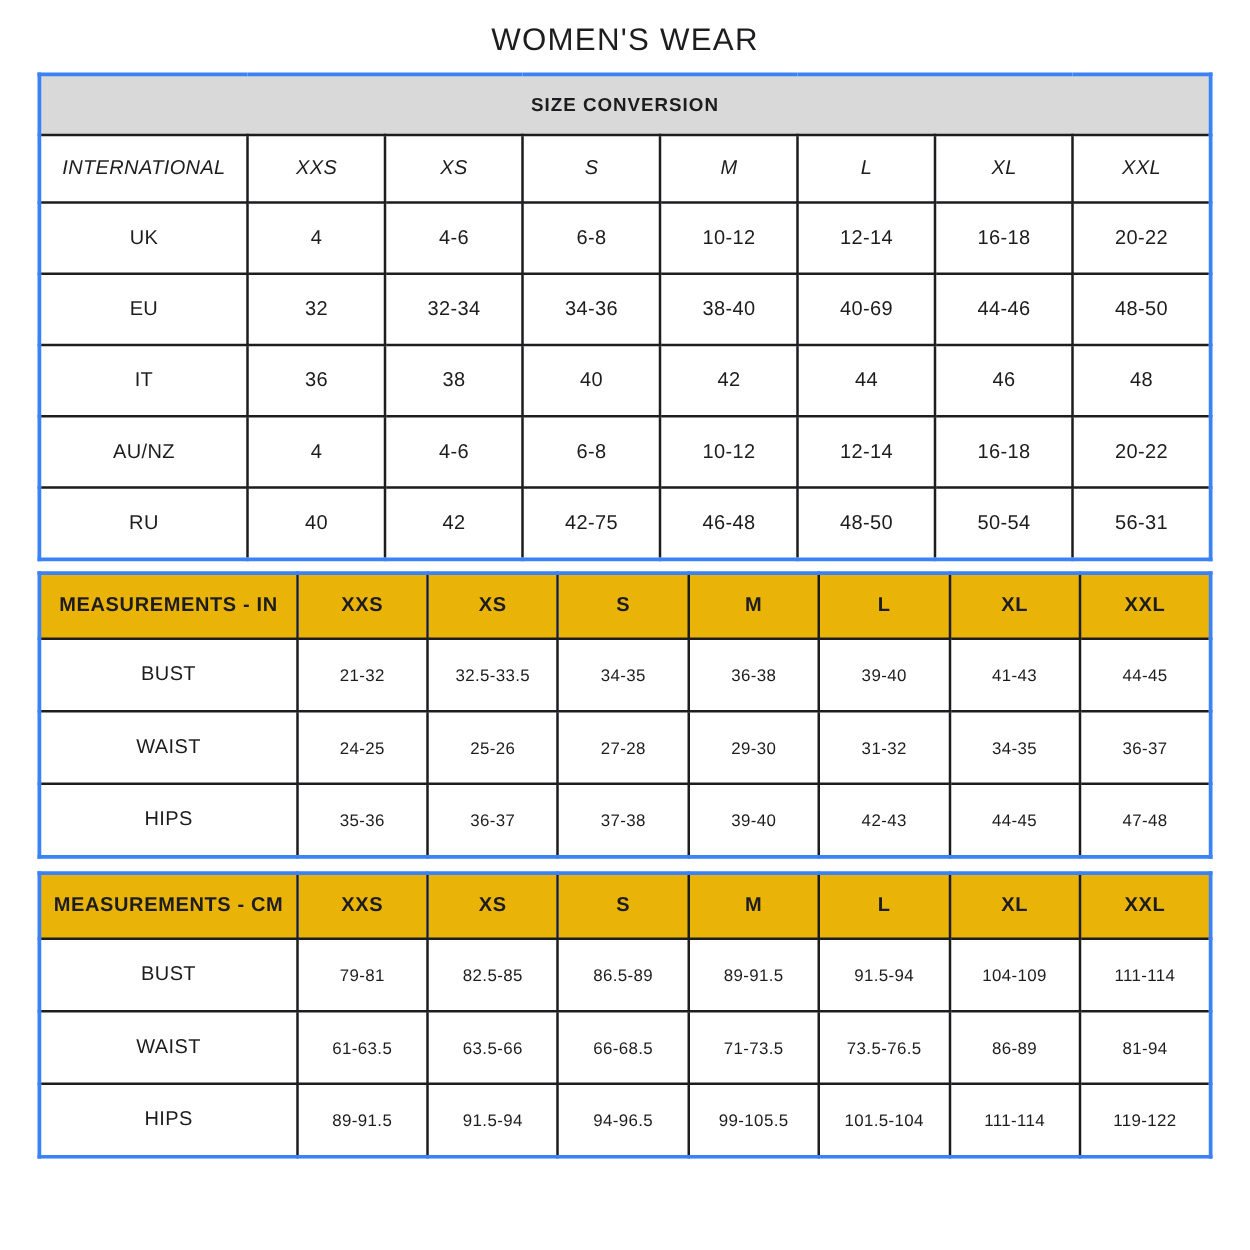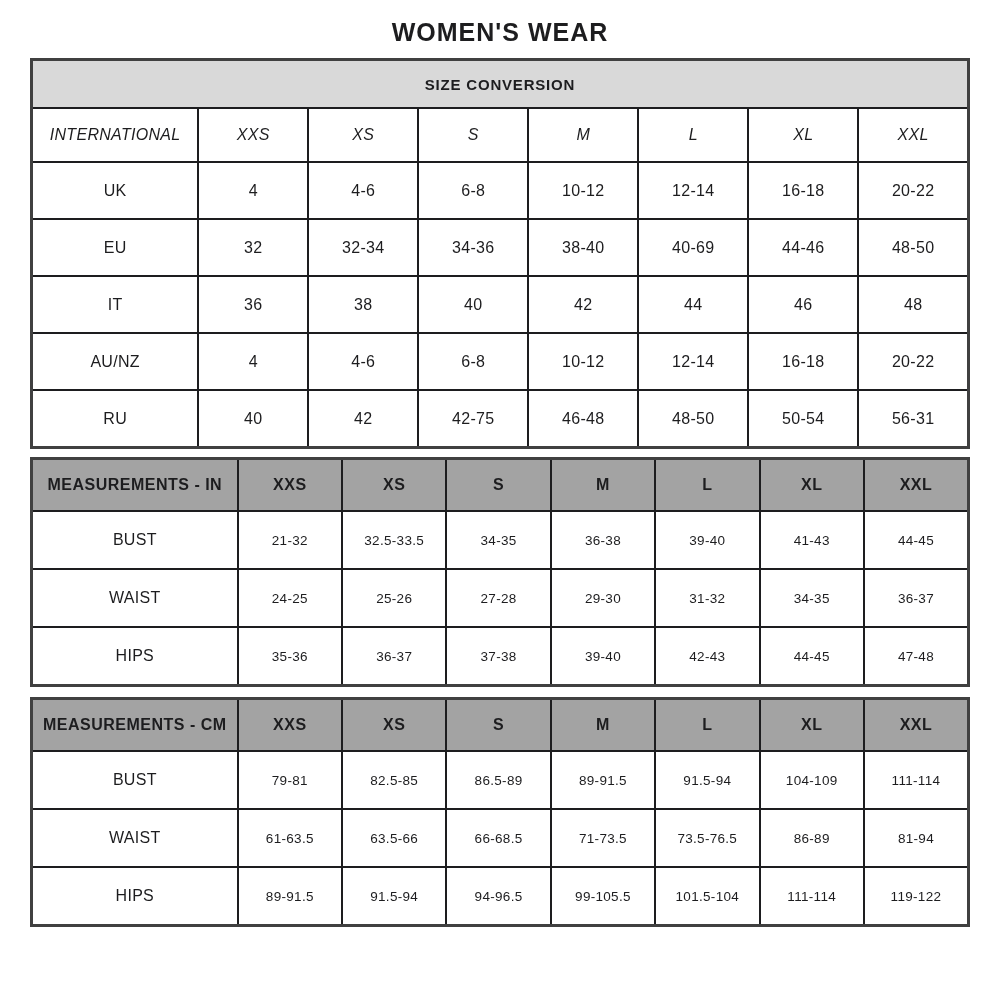--- a/index.html
+++ b/index.html
@@ -11,30 +11,30 @@
     color: #1d1d1f;
   }
   .page {
     width: 940px;
     margin: 0 auto;
     padding-top: 12px;
   }
   .page-title {
     text-align: center;
     font-size: 25px;
-    font-weight: 700;
+    font-weight: 400;
     letter-spacing: 1px;
     line-height: 40px;
     margin: 0 0 6px 0;
   }
   table {
     width: 100%;
     border-collapse: collapse;
     table-layout: fixed;
-    border: 3px solid #404040;
+    border: 3px solid #3b82f6;
   }
   td {
     border: 2px solid #1d1d1f;
     text-align: center;
     vertical-align: middle;
     font-size: 16px;
     letter-spacing: 0.3px;
     padding: 0 2px;
     overflow: hidden;
   }
@@ -45,21 +45,21 @@
     font-weight: 700;
     font-size: 15px;
     letter-spacing: 0.8px;
   }
   .tbl-size .col-head { height: 52px; font-style: italic; }
   .tbl-meas { margin-top: 8px; }
   .tbl-meas-cm { margin-top: 10px; }
   .tbl-meas td { height: 56px; font-size: 13.5px; }
   .tbl-meas .head-row td {
     height: 50px;
-    background: #a3a3a3;
+    background: #eab308;
     font-weight: 700;
     font-size: 16px;
     letter-spacing: 0.5px;
   }
   .tbl-meas .row-label { font-size: 16px; }
 </style>
 </head>
 <body>
 
 <div class="page">

